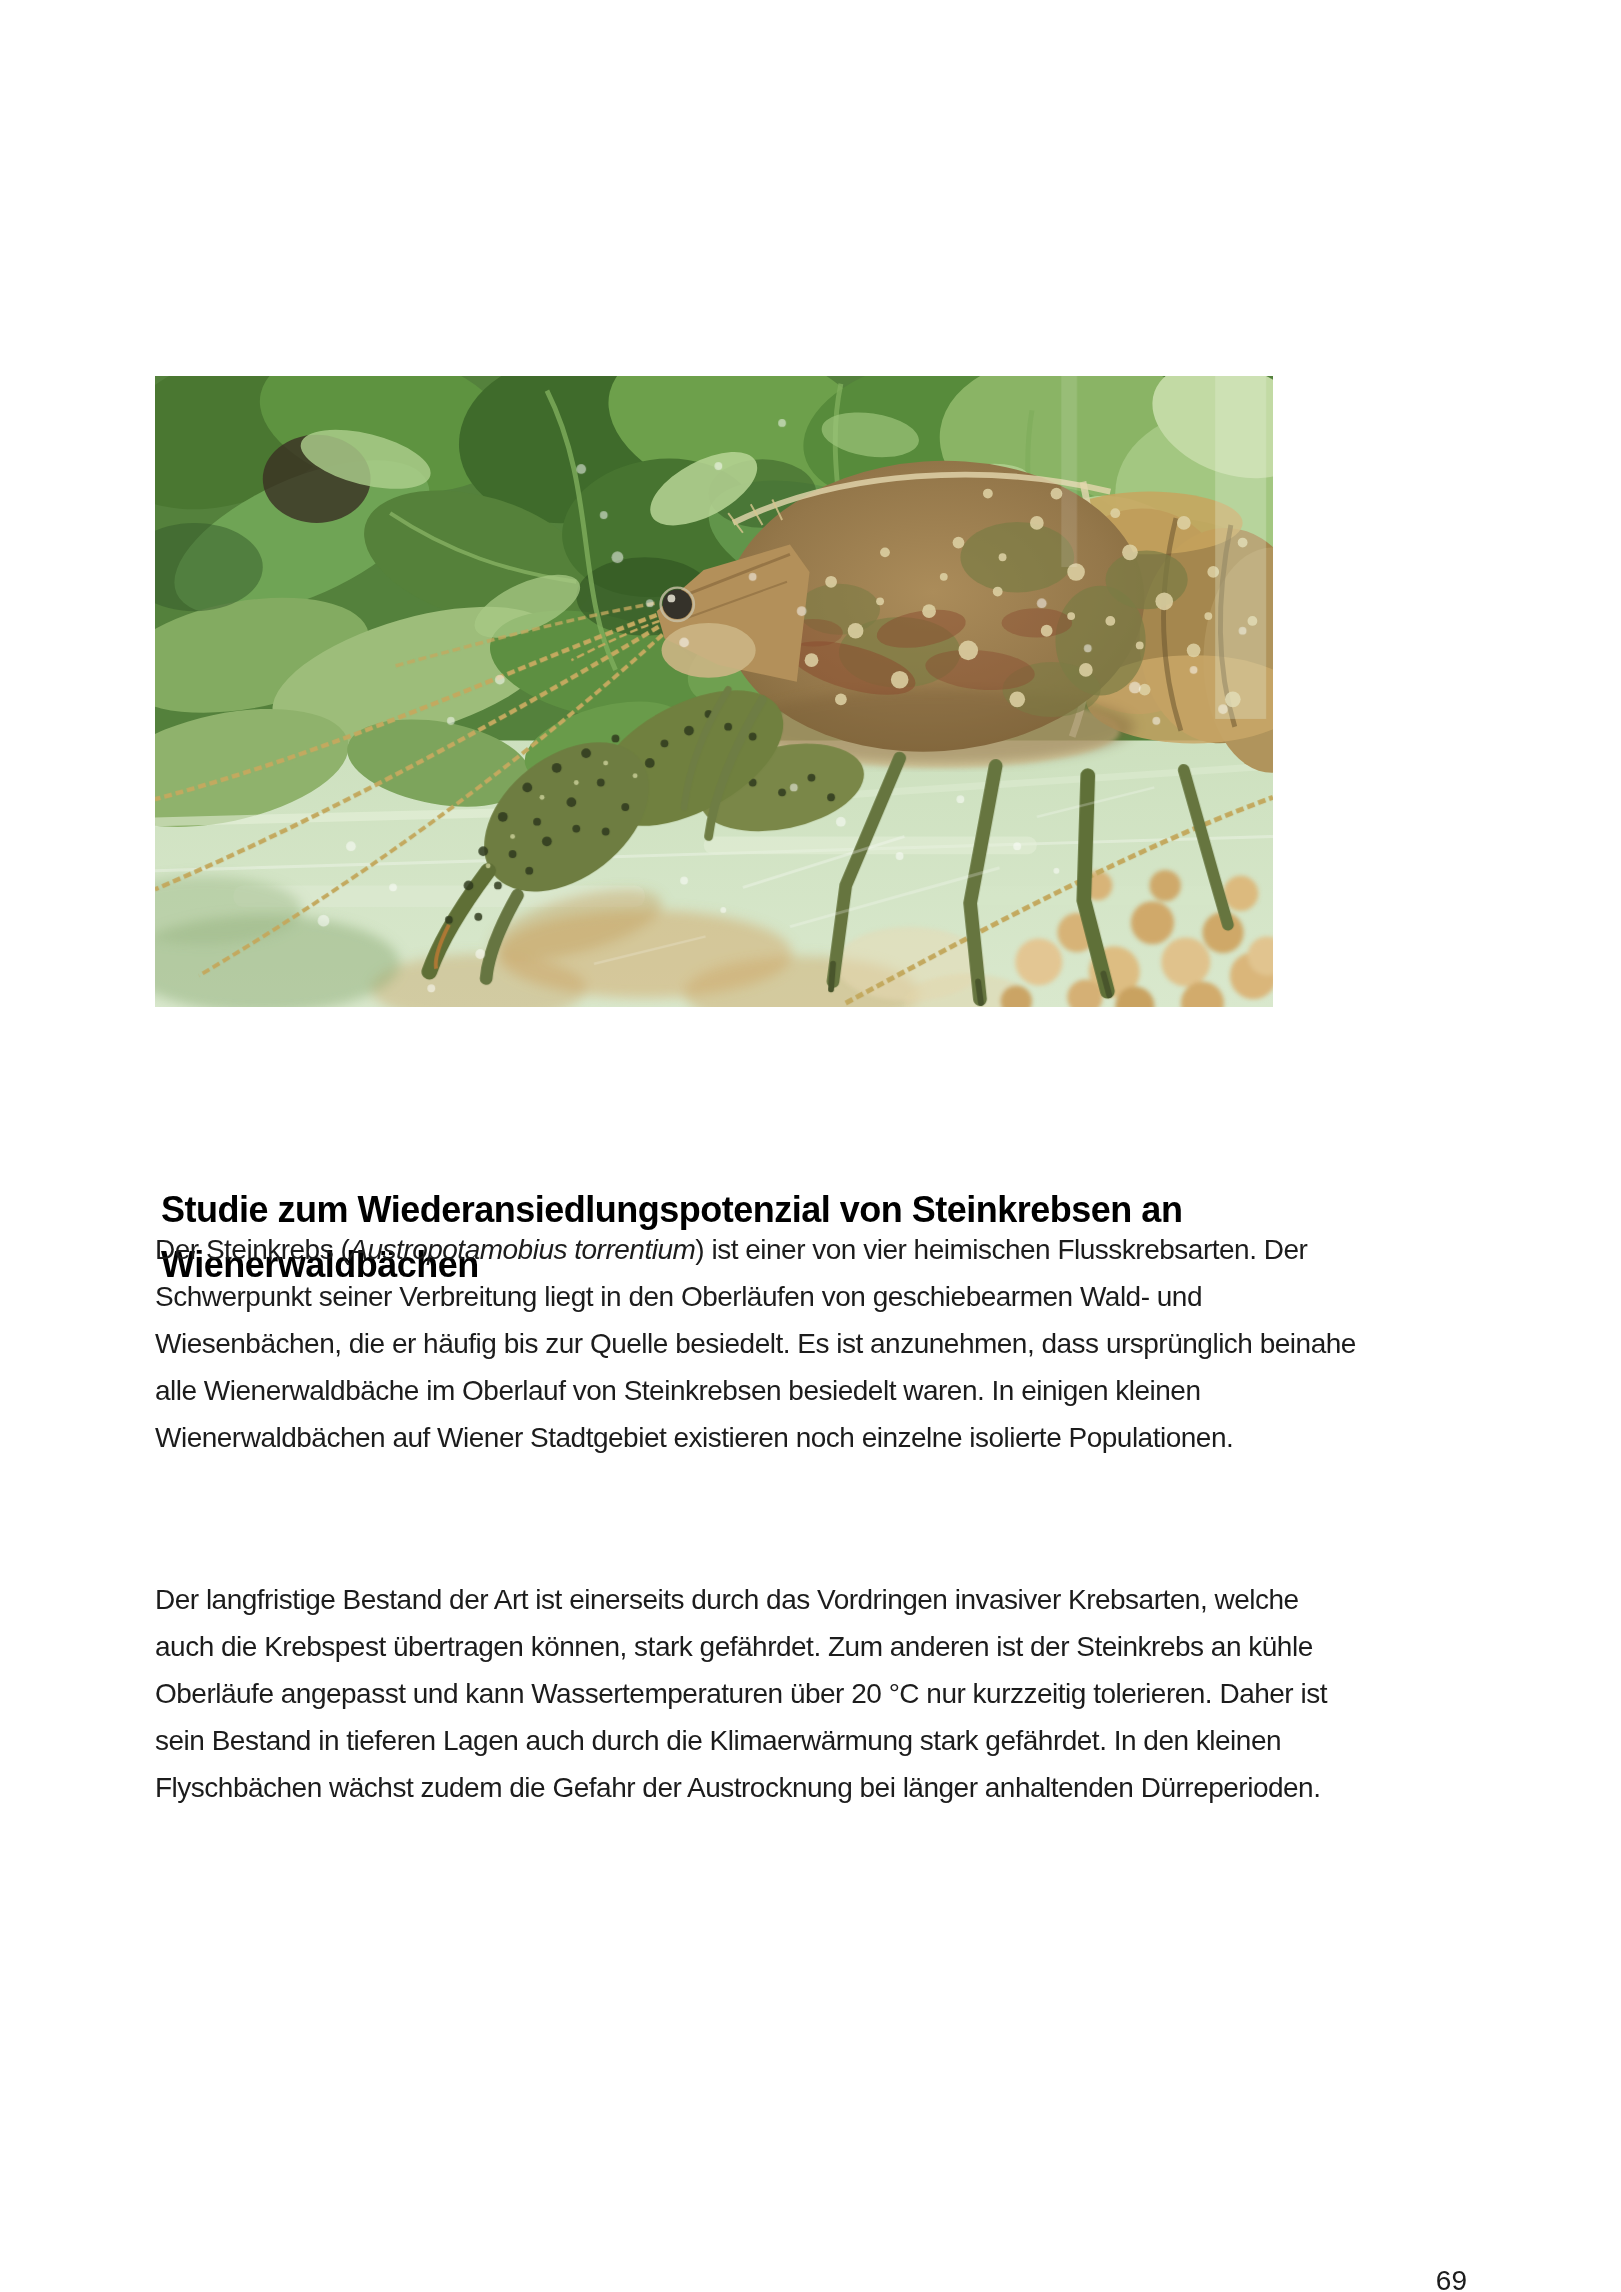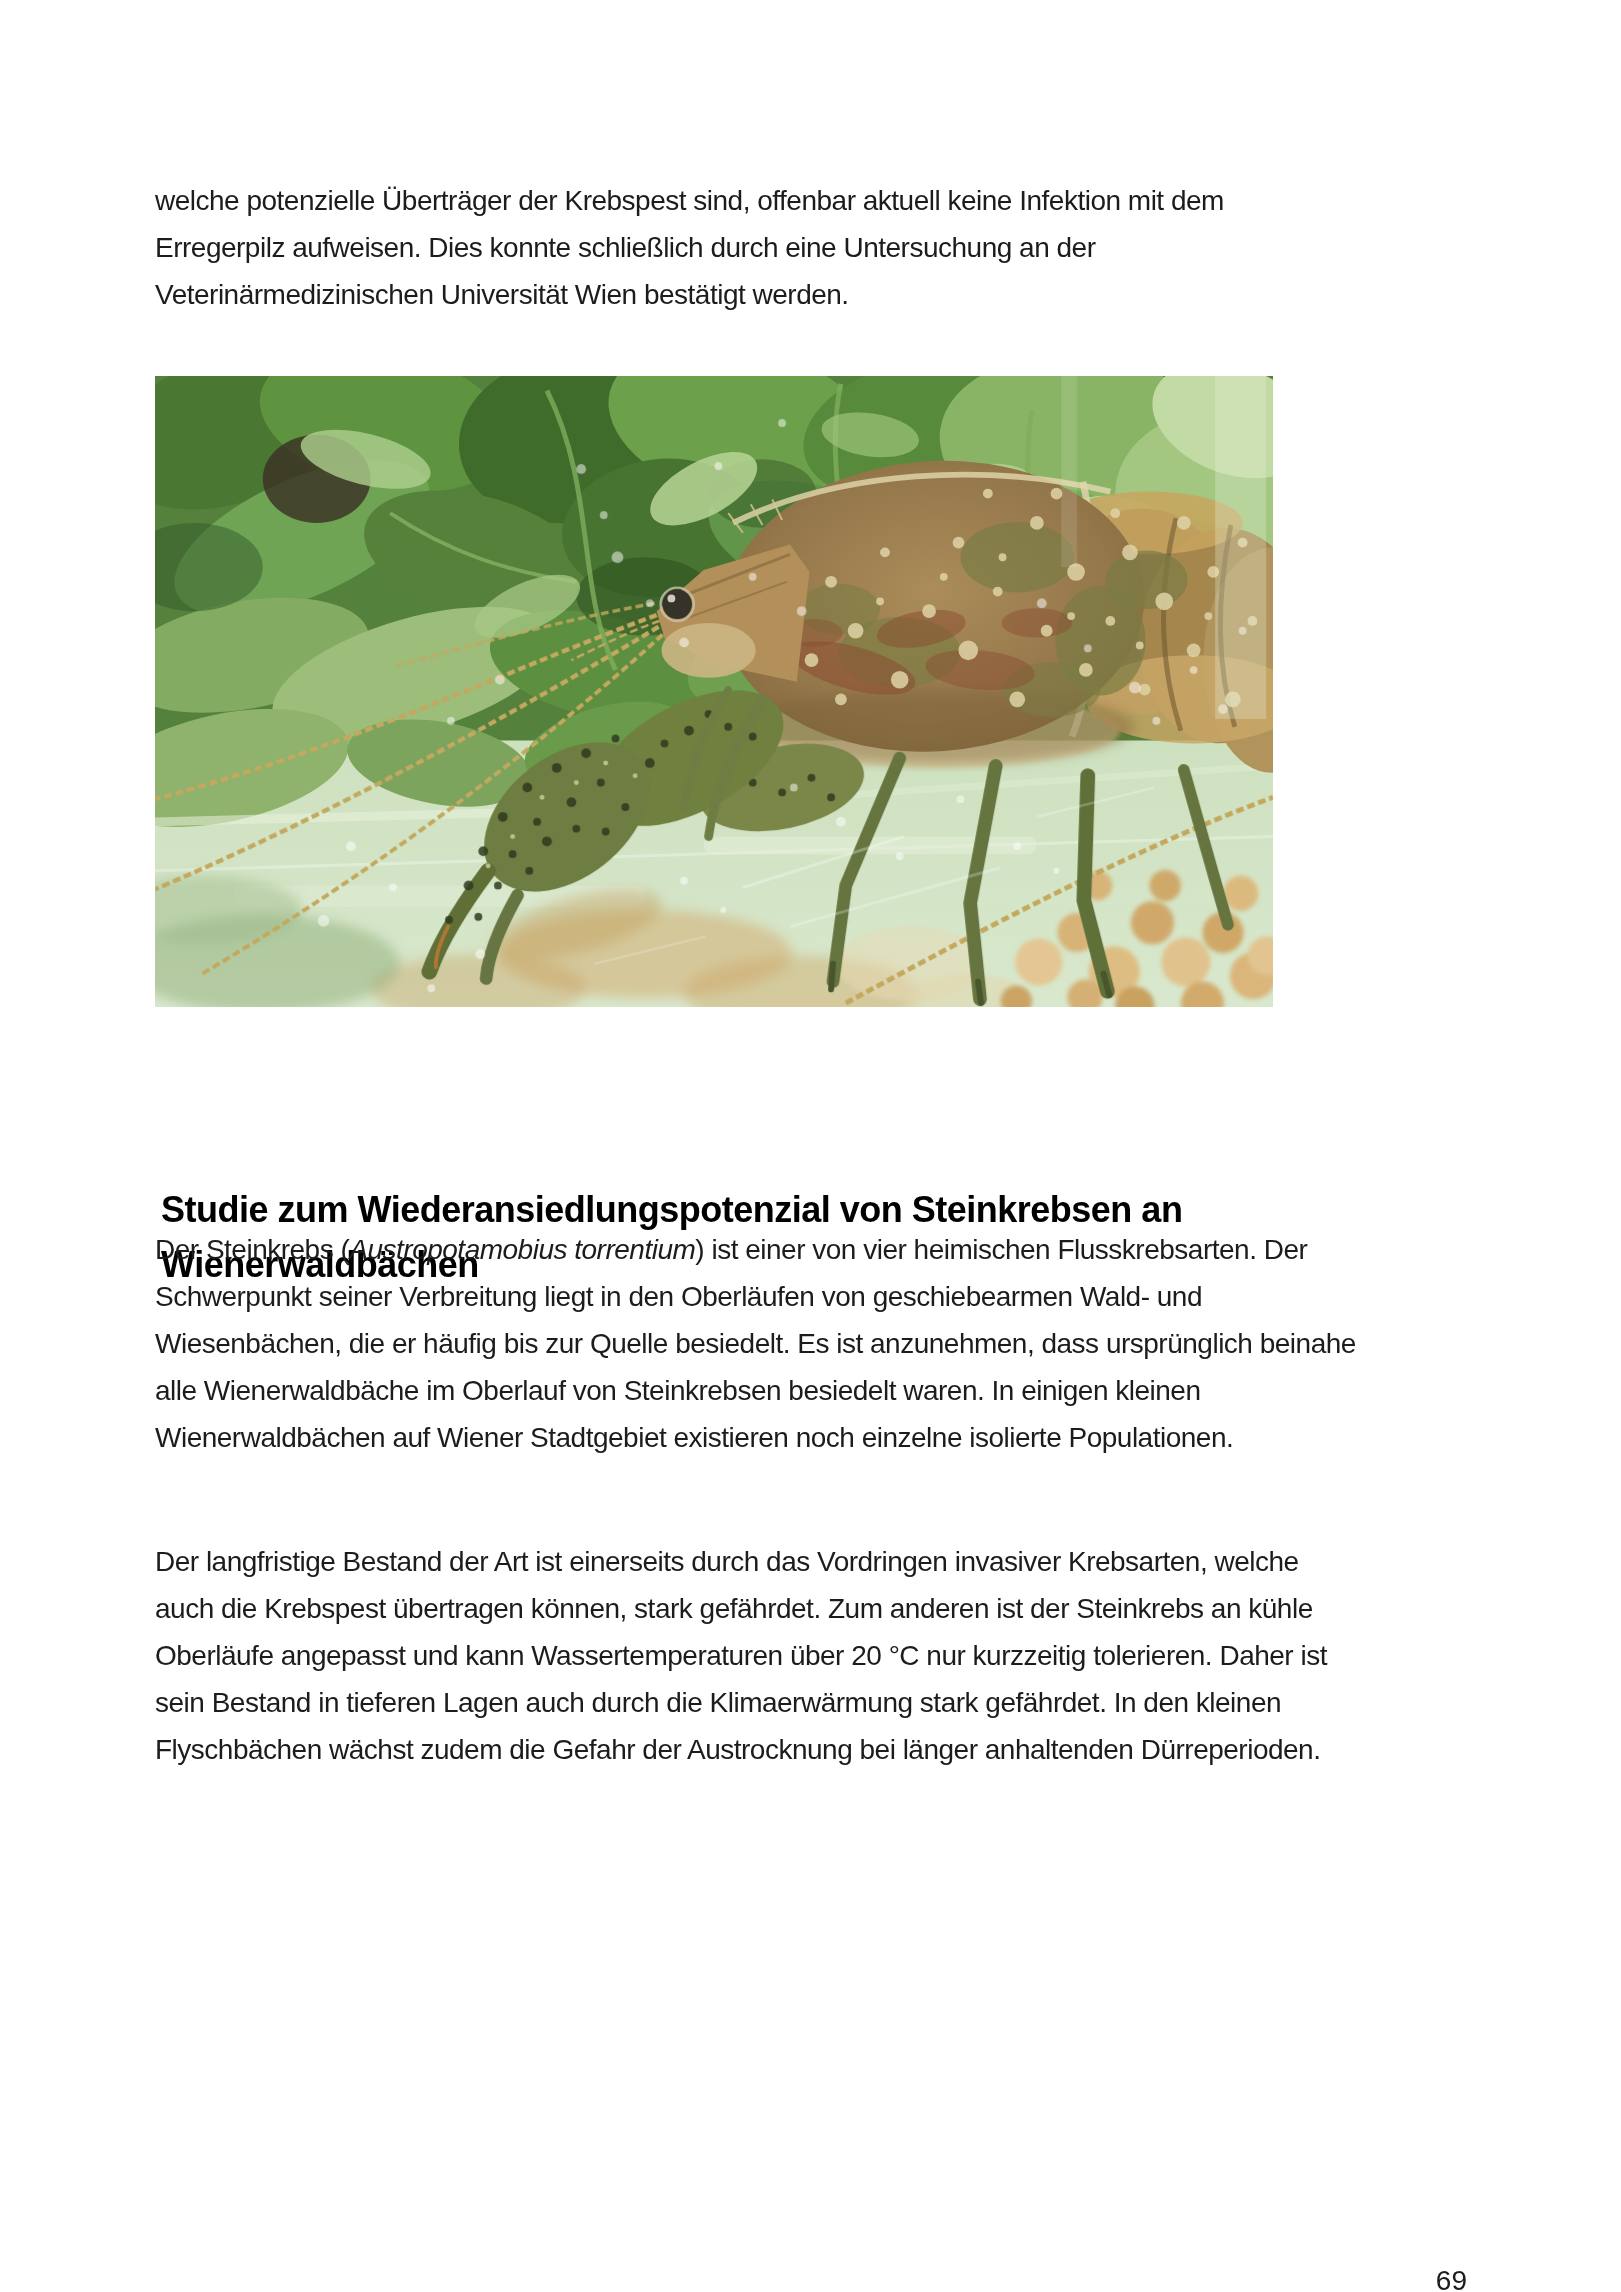--- a/index.html
+++ b/index.html
@@ -25,34 +25,31 @@
   .intro        { top: 149px; }
   .figure       { position:absolute; left:155px; top:376px; width:1118px; }
   .photo        { width:1118px; height:631px; display:block; }
   .caption      { position:absolute; left:155px; top:1027px; width:1431px;
                   font-size:28px; line-height:43px; letter-spacing:-0.5px;
                   font-style: italic; white-space: pre-line; }
   .heading      { position:absolute; left:161px; top:1152px; width:1431px;
                   font-size:36px; line-height:55px; font-weight:bold;
                   letter-spacing:-0.5px; color:#000000; white-space: pre-line; }
   .p1 { top: 1198px; }
-  .p2 { top: 1510px; }
+  .p2 { top: 1548px; }
   .p3 { top: 1776px; }
   .pagenum { position:absolute; right:154px; top:2217px;
              font-size:28px; line-height:47px; color:#1c1c1c;margin-top:40px; }
   em { font-style: italic; }
 </style>
 </head>
 <body>
 
 <div class="page">
 
-  <p class="textblock intro">welche potenzielle Überträger der Krebspest sind, offenbar aktuell keine Infektion mit dem
-Erregerpilz aufweisen. Dies konnte schließlich durch eine Untersuchung an der
-Veterinärmedizinischen Universität Wien bestätigt werden.</p>
 
   <figure class="figure" style="margin:0">
     <svg class="photo" viewBox="0 0 1141 644" preserveAspectRatio="none" xmlns="http://www.w3.org/2000/svg">
       <defs>
         <linearGradient id="waterGrad" x1="0" y1="0" x2="0" y2="1">
           <stop offset="0" stop-color="#b9d1aa"></stop>
           <stop offset="0.5" stop-color="#cbdfbc"></stop>
           <stop offset="1" stop-color="#d9e8cd"></stop>
         </linearGradient>
         <radialGradient id="carapaceGrad" cx="0.5" cy="0.45" r="0.7">

